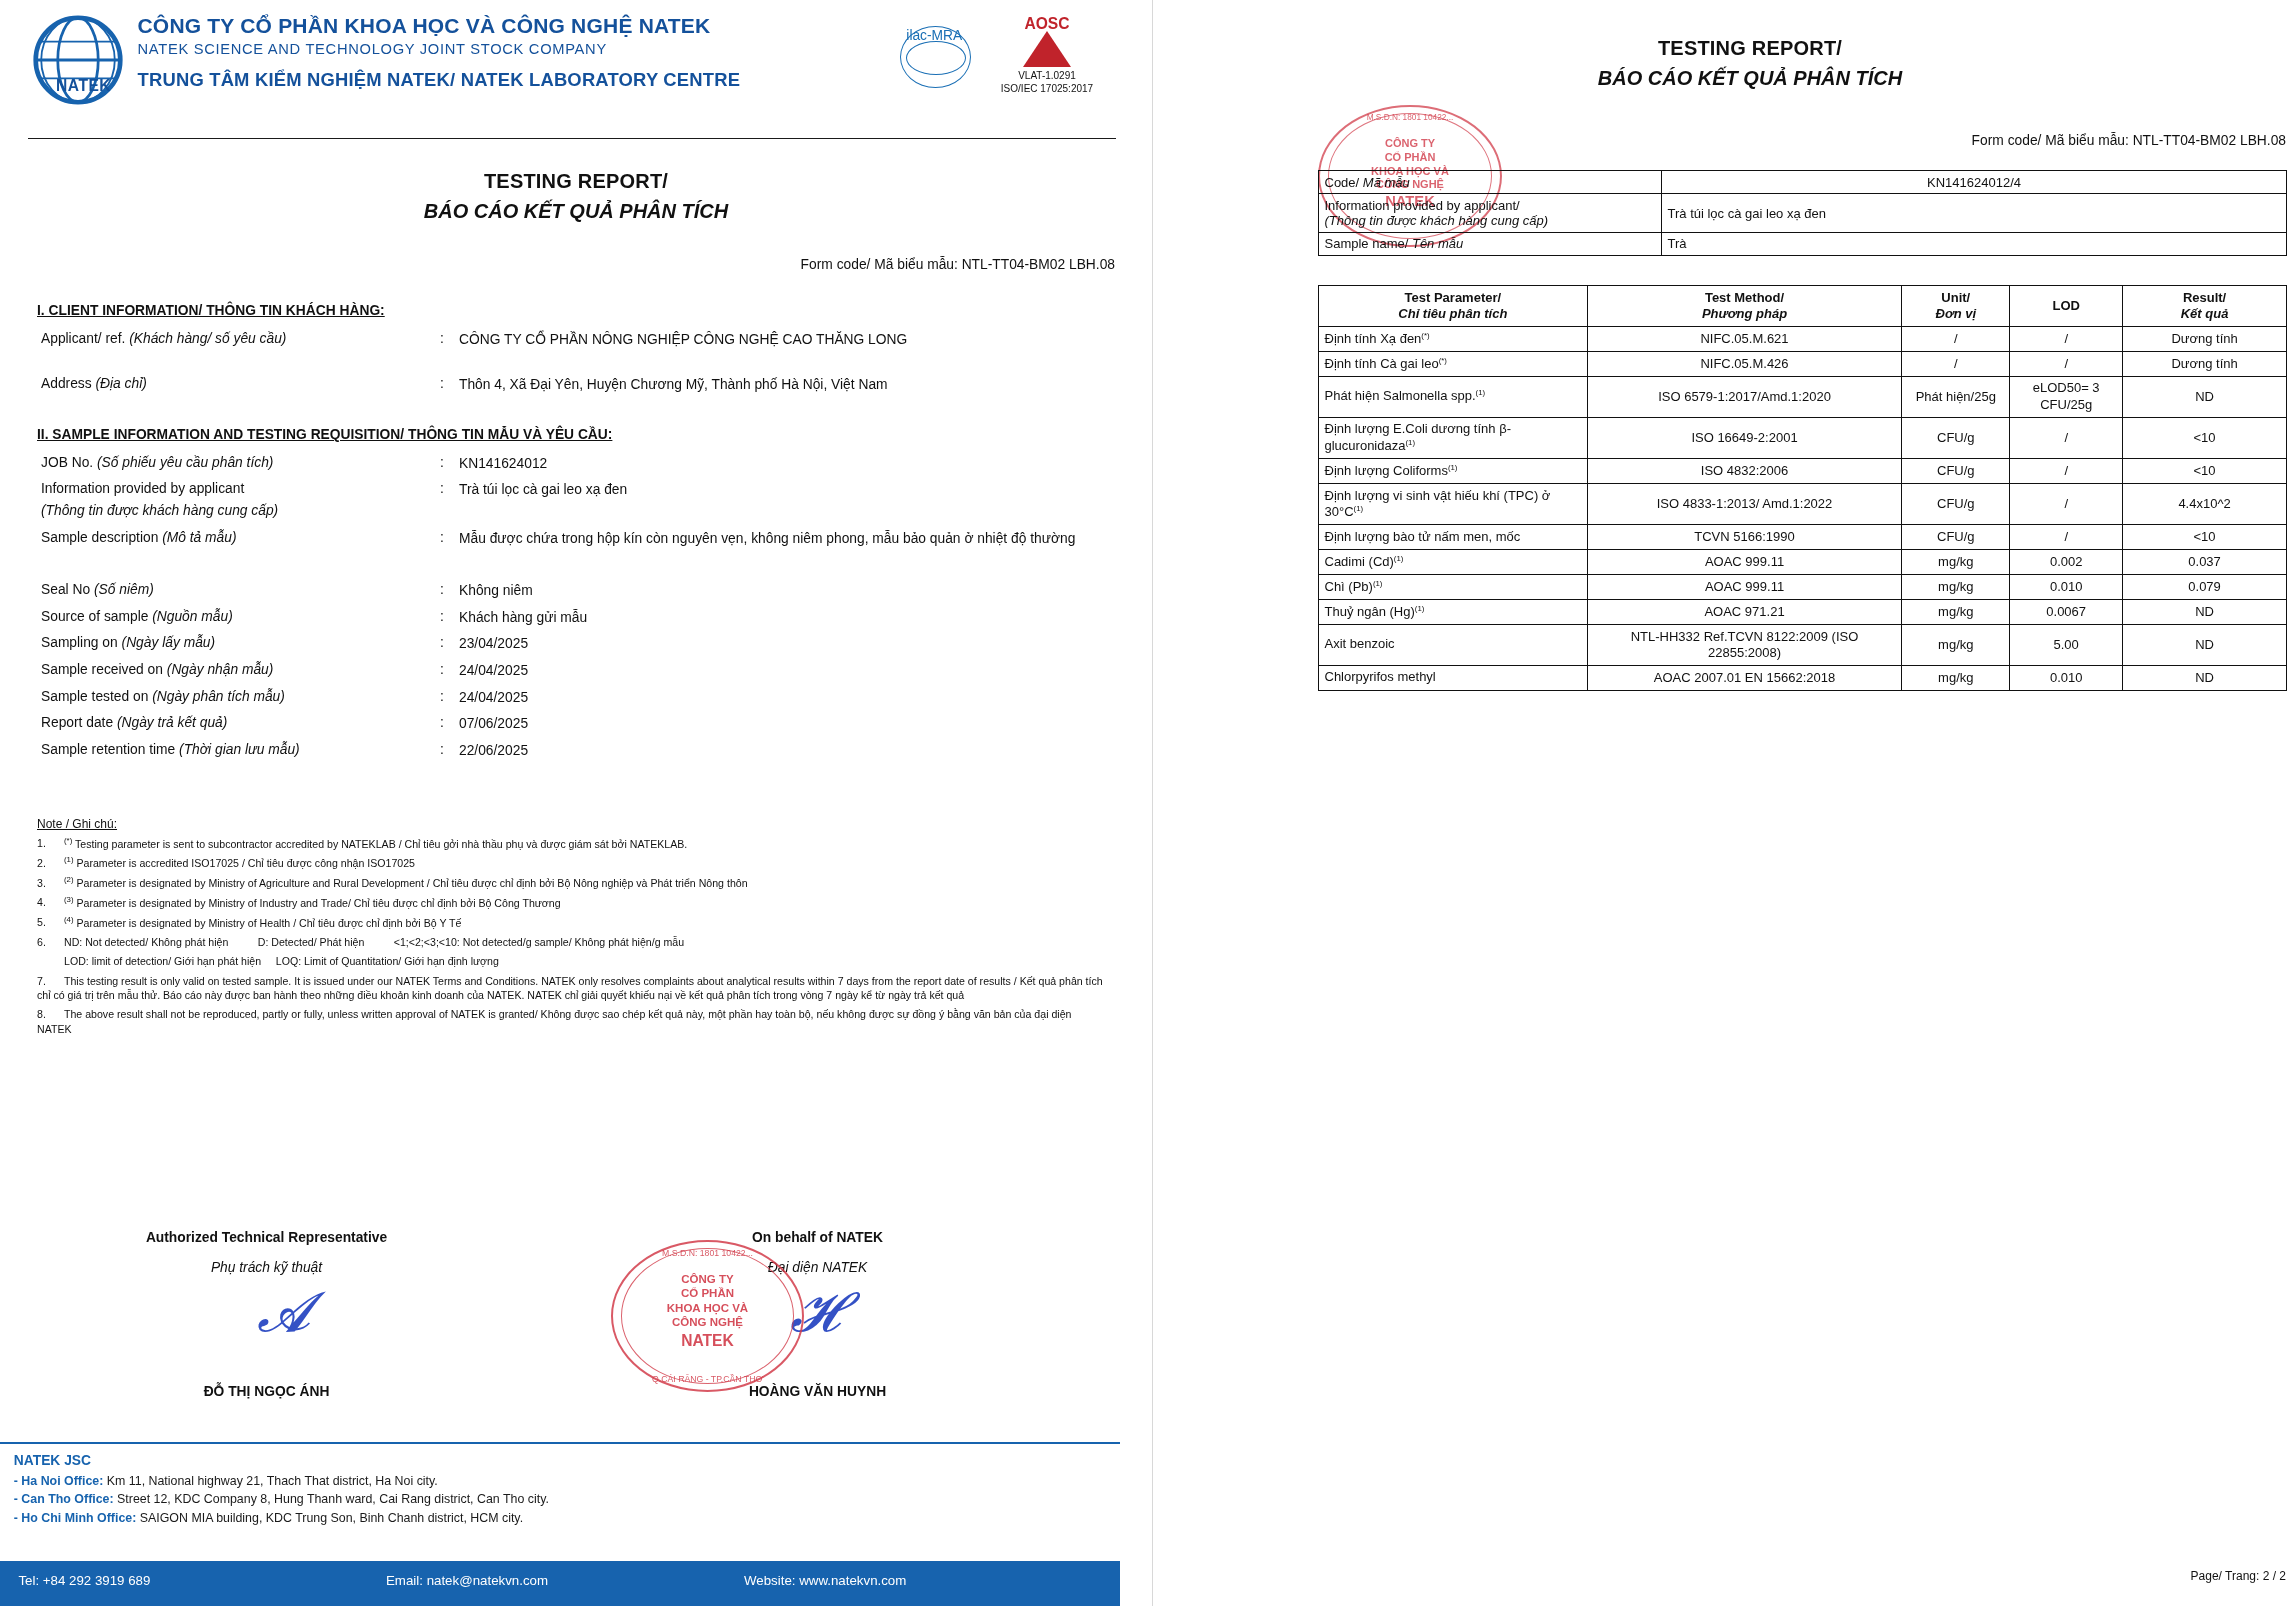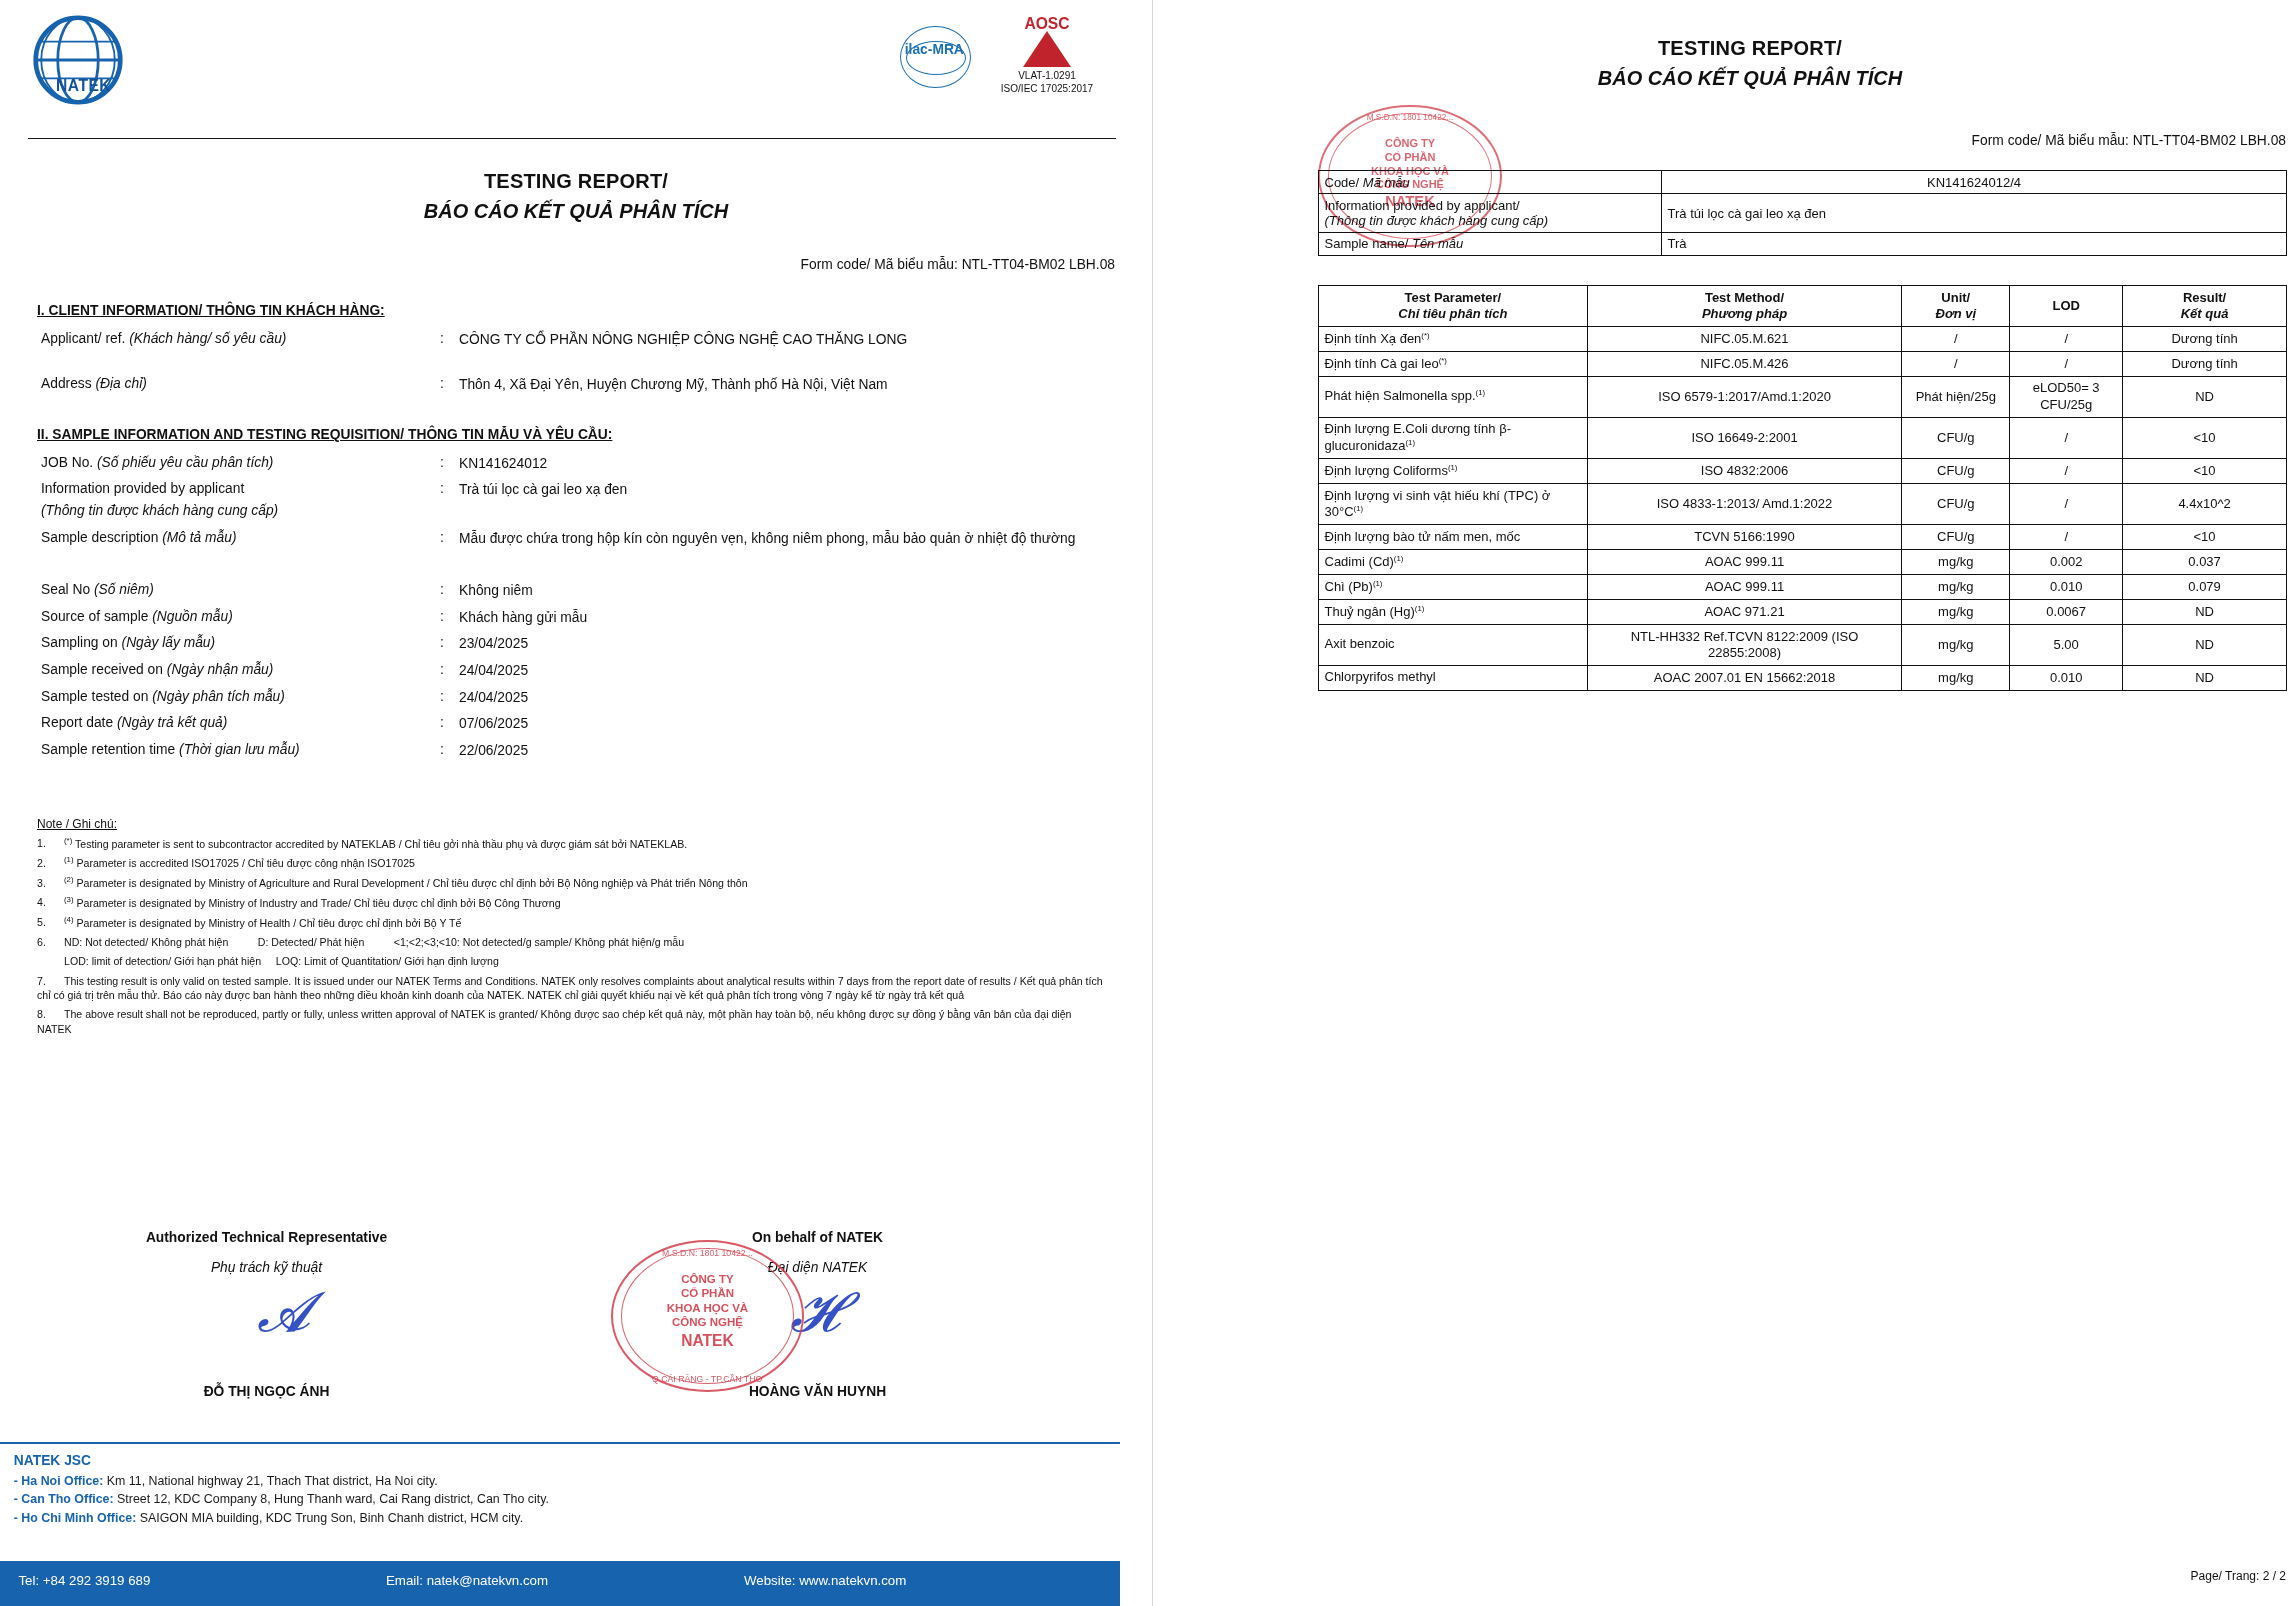--- a/index.html
+++ b/index.html
@@ -25,21 +25,21 @@
   .natek-word{position:absolute;left:10px;top:63px;width:83px;text-align:center;
      font-weight:bold;font-size:15.6px;color:#14519b;letter-spacing:0.5px;}
   .co-names{position:absolute;left:110px;top:4.6px;width:716px;}
   .co-line1{font-size:21px;font-weight:bold;color:#14519b;letter-spacing:0.2px;}
   .co-line2{font-size:14.7px;color:#14519b;letter-spacing:0.7px;margin-top:2.8px;}
   .co-line3{font-size:18.4px;font-weight:bold;color:#14519b;margin-top:12px;letter-spacing:0.2px;}
   .accred{position:absolute;left:863px;top:3.7px;width:220px;height:96px;}
   .ilac{position:absolute;left:0;top:4.6px;width:87px;height:73px;}
   .ilac .ring{position:absolute;left:9.2px;top:8.3px;width:69px;height:60px;border:1.4px solid #1a6fb5;border-radius:50%;}
   .ilac .ring:before{content:"";position:absolute;left:5.5px;top:13.8px;width:58px;height:32px;border:0.9px solid #1a6fb5;border-radius:50%;}
-  .ilac-label{position:absolute;left:2.8px;top:25px;width:82px;text-align:center;font-size:13.8px;font-weight:bold;color:#1a6fb5;}
+  .ilac-label{position:absolute;left:2.8px;top:11px;width:82px;text-align:center;font-size:13.8px;font-weight:normal;color:#1a6fb5;}
   .aosc{position:absolute;left:92px;top:2.8px;width:129px;}
   .aosc-a{font-size:15.6px;font-weight:bold;color:#c0232b;text-align:center;line-height:1;}
   .aosc-tri{width:0;height:0;border-left:24px solid transparent;border-right:24px solid transparent;border-bottom:36px solid #c0232b;margin:0 auto;}
   .aosc-sub{font-size:10px;text-align:center;margin-top:2.8px;line-height:1.25;}
   .hdr-rule{position:absolute;left:27.5px;top:138px;width:1088px;height:1.4px;background:#1a1a1a;}
 
   
   .p1title{position:absolute;left:0;top:170px;width:1152px;text-align:center;}
   .t-en{font-size:20px;font-weight:bold;letter-spacing:0.2px;}
   .t-vi{font-size:20px;font-weight:bold;font-style:italic;margin-top:7.3px;}
@@ -105,20 +105,25 @@
   <div class="p1head">
     <div class="logo-globe">
       <svg class="globe-svg" viewBox="0 0 100 100" aria-hidden="true">
         <circle cx="50" cy="50" r="46" fill="none" stroke="#1763ae" stroke-width="5"></circle>
         <ellipse cx="50" cy="50" rx="22" ry="46" fill="none" stroke="#1763ae" stroke-width="3"></ellipse>
         <ellipse cx="50" cy="50" rx="40" ry="46" fill="none" stroke="#1763ae" stroke-width="2"></ellipse>
         <line x1="4" y1="50" x2="96" y2="50" stroke="#1763ae" stroke-width="3"></line>
         <path d="M10 30 H90 M10 70 H90" stroke="#1763ae" stroke-width="2" fill="none"></path>
       </svg>
       <div class="natek-word">NATEK</div>
+    </div>
+    <div class="co-names">
+      <div class="co-line1">CÔNG TY CỔ PHẦN KHOA HỌC VÀ CÔNG NGHỆ NATEK</div>
+      <div class="co-line2">NATEK SCIENCE AND TECHNOLOGY JOINT STOCK COMPANY</div>
+      <div class="co-line3">TRUNG TÂM KIỂM NGHIỆM NATEK/ NATEK LABORATORY CENTRE</div>
     </div>
     <div class="accred">
       <div class="ilac">
         <div class="ring"></div>
         <div class="ilac-label">ilac-MRA</div>
       </div>
       <div class="aosc">
         <div class="aosc-a">AOSC</div>
         <div class="aosc-tri"></div>
         <div class="aosc-sub">

